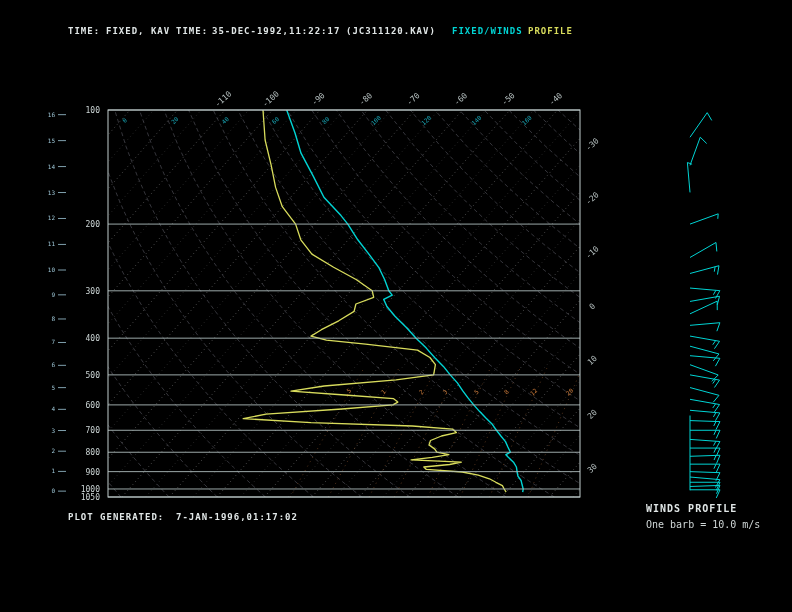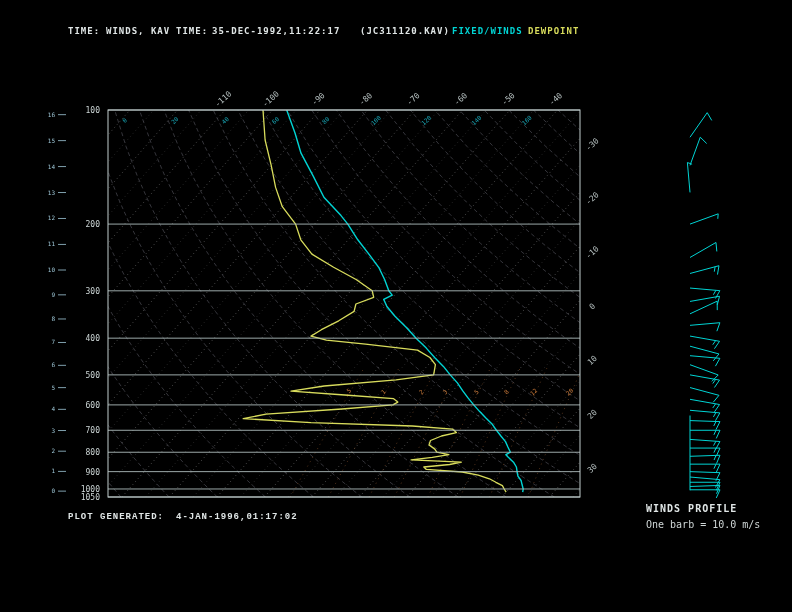--- a/index.html
+++ b/index.html
@@ -1,20 +1,20 @@
 <!DOCTYPE html>
 <html><head>
 <meta charset="utf-8">
 <style>
   html,body{margin:0;padding:0;background:#000;}
   .screen{position:relative;width:792px;height:612px;background:#000;overflow:hidden;
           font-family:"DejaVu Sans Mono","Liberation Mono",monospace;}
   .t{position:absolute;white-space:pre;letter-spacing:1px;}
   .hdr{top:26px;font-size:9px;font-weight:bold;color:#e0e6e6;}
-  .ftr{top:512px;font-size:9px;font-weight:bold;color:#e0e6e6;font-family:Liberation Mono, monospace;}
+  .ftr{top:512px;font-size:9px;font-weight:bold;color:#e0e6e6;}
   .cy{color:#00d4d4;}
   .ye{color:#d8dc5c;}
   .wp-title{left:646px;top:503px;font-size:10px;font-weight:bold;color:#e0e6e6;}
   .wp-sub{left:646px;top:519px;font-size:10px;color:#cfd6d6;letter-spacing:0;}
   svg{position:absolute;left:0;top:0;}
 </style>
 </head>
 <body>
 
 <div class="screen">
@@ -256,26 +256,26 @@
         <line x1="690" y1="482.2512246578863" x2="720" y2="482.2512246578863"></line>
         <line x1="720" y1="482.2512246578863" x2="716.2546784710757" y2="490.43490149931745"></line>
         <line x1="690" y1="486.48242255645226" x2="719.9817248105729" y2="485.43543765537726"></line>
         <line x1="719.9817248105729" y1="485.43543765537726" x2="716.5242910332707" y2="493.74483905834063"></line>
         <line x1="690" y1="489.7907657796625" x2="720" y2="489.7907657796625"></line>
         <line x1="720" y1="489.7907657796625" x2="716.2546784710757" y2="497.9744426210936"></line>
       </g>
     </svg>
 
   <span class="t hdr" style="left:68px">TIME:</span>
-  <span class="t hdr" style="left:106px">WINDS, KAV</span>
+  <span class="t hdr" style="left:106px">FIXED, KAV</span>
   <span class="t hdr" style="left:176px">TIME:</span>
   <span class="t hdr" style="left:212px">35-DEC-1992,11:22:17</span>
-  <span class="t hdr" style="left:360px">(JC311120.KAV)</span>
+  <span class="t hdr" style="left:346px">(JC311120.KAV)</span>
   <span class="t hdr cy" style="left:452px">FIXED/WINDS</span>
-  <span class="t hdr ye" style="left:528px">DEWPOINT</span>
+  <span class="t hdr ye" style="left:528px">PROFILE</span>
 
   <span class="t ftr" style="left:68px">PLOT GENERATED:</span>
-  <span class="t ftr" style="left:176px">4-JAN-1996,01:17:02</span>
+  <span class="t ftr" style="left:176px">7-JAN-1996,01:17:02</span>
 
   <span class="t wp-title">WINDS PROFILE</span>
   <span class="t wp-sub">One barb = 10.0 m/s</span>
 
 </div>
 
 </body></html>

